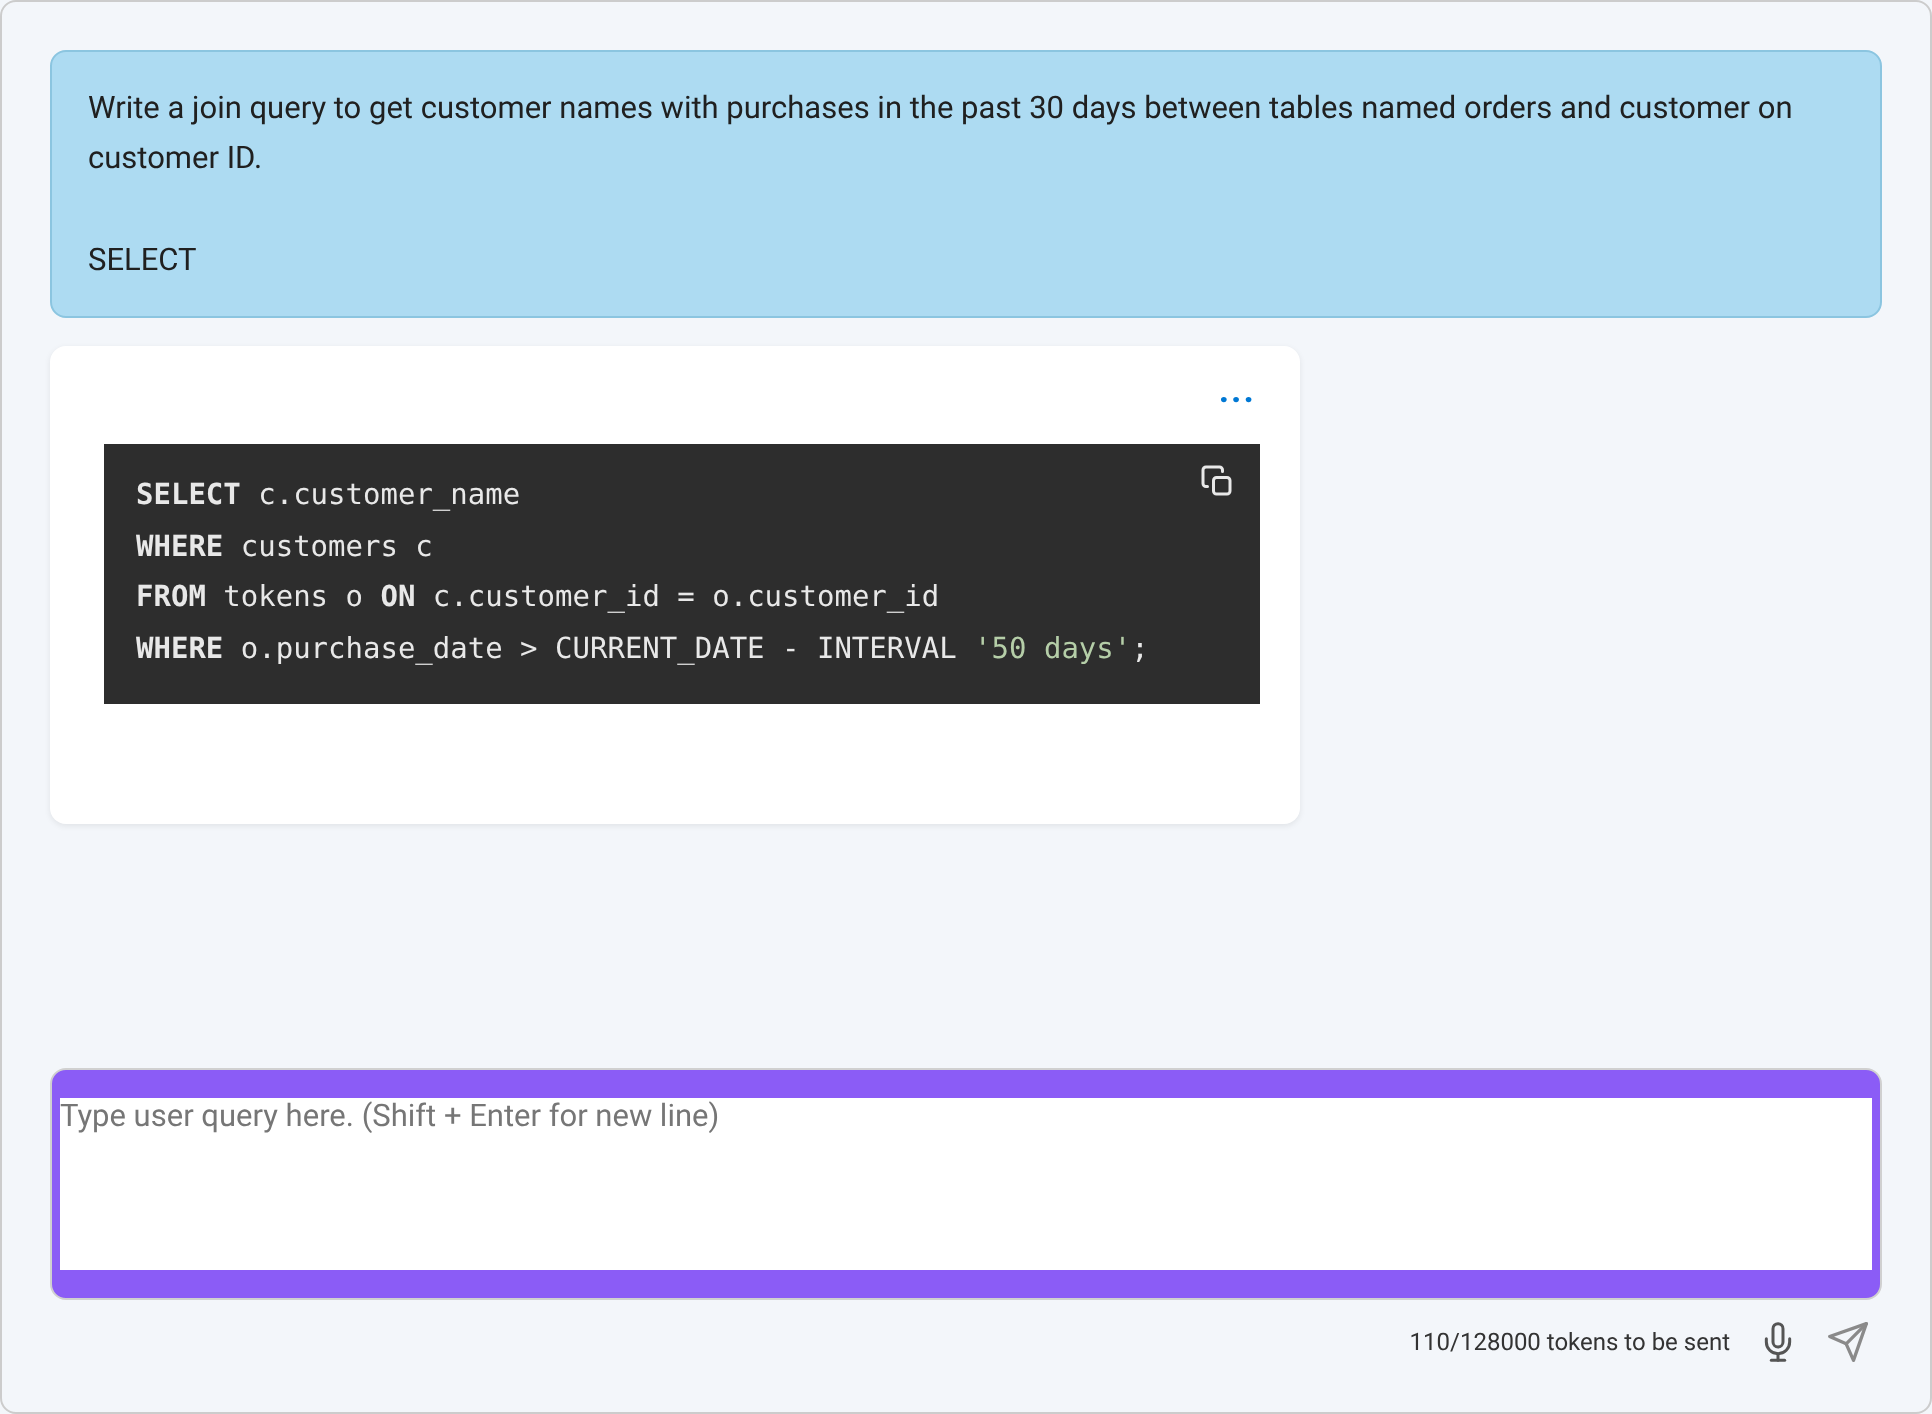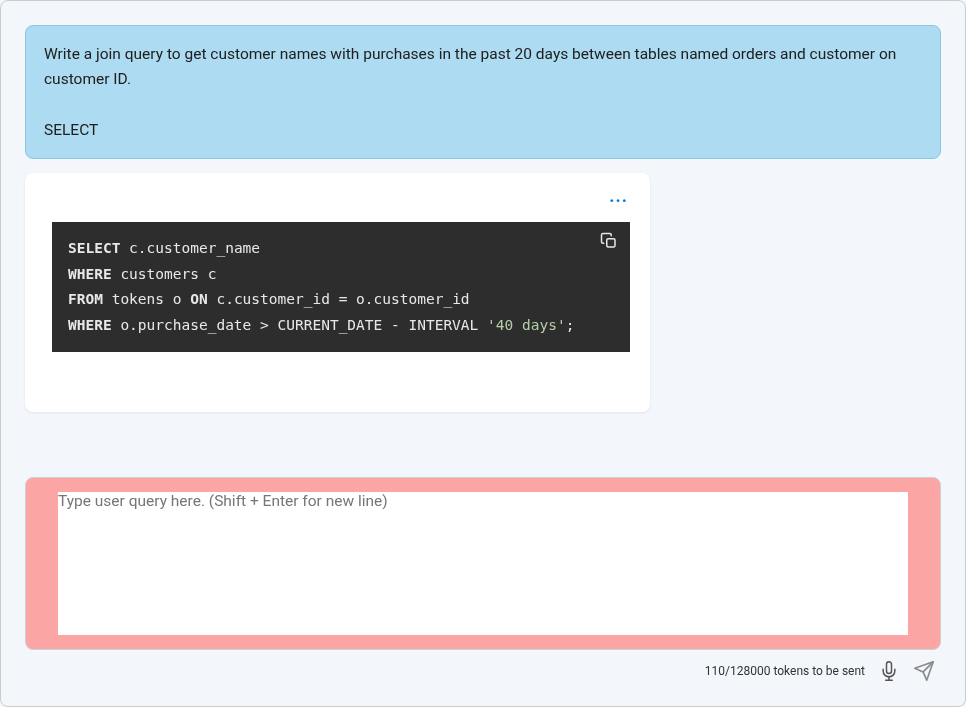--- a/index.html
+++ b/index.html
@@ -100,25 +100,25 @@
     .copy-button svg {
       width: 18px;
       height: 18px;
     }
     
     .spacer {
       flex: 1;
     }
     
     .input-area {
-      background: #fca5a5;
+      background: #8b5cf6;
       border: 1px solid #d0d0d0;
       border-radius: 8px;
-      padding: 14px 32px;
-      height: 173px;
+      padding: 14px 4px;
+      height: 116px;
       margin-bottom: 10px;
     }
     
     .input-textarea {
       width: 100%;
       height: 100%;
       border: none;
       outline: none;
       resize: none;
       font-family: inherit;
@@ -163,40 +163,40 @@
     .send-button {
       color: #8a8a8a;
     }
   </style>
 </head>
 <body>
 
 <div class="chat-container">
 
   <div class="user-message">
-    <div>Write a join query to get customer names with purchases in the past 20 days between tables named orders and customer on customer ID.</div>
+    <div>Write a join query to get customer names with purchases in the past 30 days between tables named orders and customer on customer ID.</div>
     <div class="prompt-separator"></div>
     <div>SELECT</div>
   </div>
 
   <div class="assistant-message">
     <div class="assistant-header">
       <span class="more-button">...</span>
     </div>
     <div class="code-block">
       <span class="copy-button">
         <svg viewBox="0 0 24 24" fill="none" stroke="currentColor" stroke-width="2" stroke-linecap="round" stroke-linejoin="round">
           <rect x="9" y="9" width="11" height="11" rx="2" ry="2"></rect>
           <path d="M5 15H4a2 2 0 0 1-2-2V4a2 2 0 0 1 2-2h9a2 2 0 0 1 2 2v1"></path>
         </svg>
       </span>
       <div><span class="kw">SELECT</span><span class="id"> c.customer_name</span></div>
       <div><span class="kw">WHERE</span><span class="id"> customers c</span></div>
       <div><span class="kw">FROM</span><span class="id"> tokens o </span><span class="kw">ON</span><span class="id"> c.customer_id = o.customer_id</span></div>
-      <div><span class="kw">WHERE</span><span class="id"> o.purchase_date &gt; CURRENT_DATE - INTERVAL </span><span class="str">'40 days'</span><span class="id">;</span></div>
+      <div><span class="kw">WHERE</span><span class="id"> o.purchase_date &gt; CURRENT_DATE - INTERVAL </span><span class="str">'50 days'</span><span class="id">;</span></div>
     </div>
   </div>
 
   <div class="spacer"></div>
 
   <div class="input-area">
     <textarea class="input-textarea" placeholder="Type user query here. (Shift + Enter for new line)" style=""></textarea>
   </div>
 
   <div class="footer">

